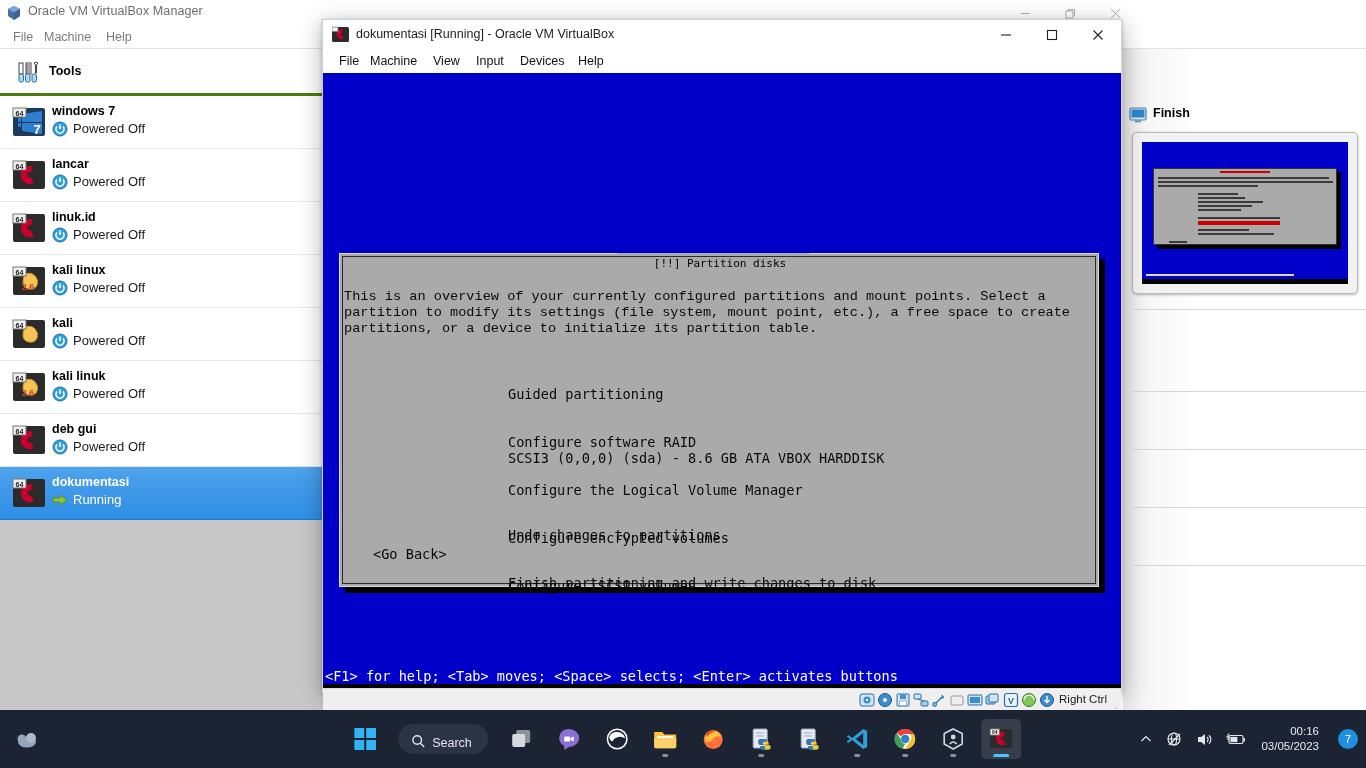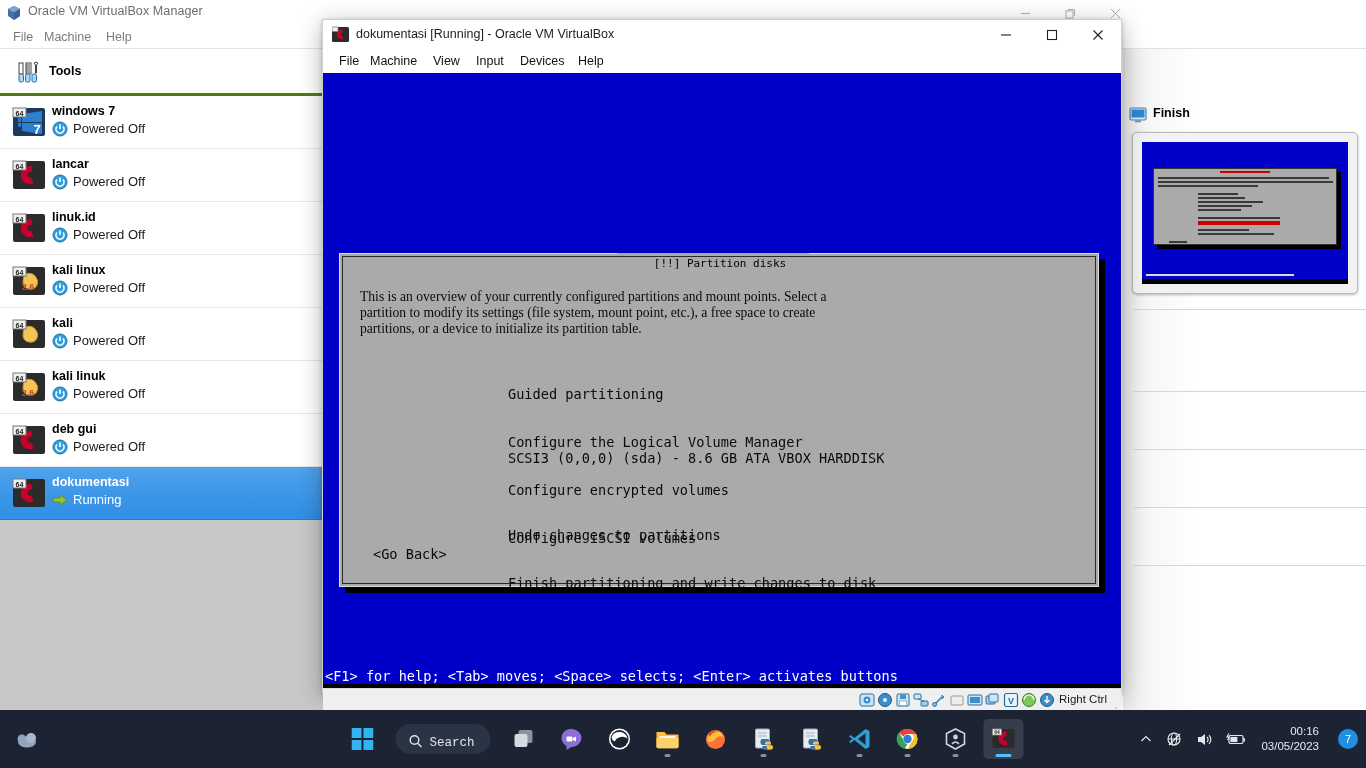--- a/index.html
+++ b/index.html
@@ -126,22 +126,22 @@
   .inst-inner { position:absolute; left:2px; top:2px; right:2px; bottom:2px; border:1px solid #2b2b2b; }
   .inst-title-cut {
     position:absolute; left:277px; top:-1px; width:192px; height:3px; background:#aaaaaa;
   }
   .inst-title {
     position:absolute; left:0; top:3px; width:760px; text-align:center;
     font-family:"DejaVu Sans Mono","Liberation Mono",monospace;
     font-size:11px; color:#000000; letter-spacing:0;
   }
   .inst-body {
-    position:absolute; left:20px; top:35px; width:730px;
-    font-family:Liberation Serif, serif;
+    position:absolute; left:4px; top:35px; width:730px;
+    font-family:Liberation Mono, monospace;
     font-size:13.6px; line-height:16px; color:#0a0a0a; white-space:pre;
   }
   .inst-menu {
     position:absolute; left:168px; top:100px;
     font-family:"DejaVu Sans Mono","Liberation Mono",monospace;
     font-size:13.6px; line-height:16px; color:#0a0a0a; white-space:pre;
   }
   .inst-disk {
     position:absolute; left:168px; top:196px;
     font-family:"DejaVu Sans Mono","Liberation Mono",monospace;
@@ -195,21 +195,21 @@
     border-radius:5px; position:relative;
   }
   .tb-item.active { background:rgba(255,255,255,.12); }
   .tb-indicator {
     position:absolute; bottom:2px; left:50%; transform:translateX(-50%);
     width:6px; height:3px; border-radius:2px; background:#8a8f9c;
   }
   .tb-indicator.wide { width:16px; background:#4cc2ff; }
   .tb-search {
     height:30px; display:flex; align-items:center; gap:7px;
-    background:#2b3445; border-radius:16px; padding:8px 16px 0 13px; margin:0 5px;font-family:Liberation Mono, monospace;
+    background:#2b3445; border-radius:16px; padding:8px 16px 0 13px; margin:0 5px;
   }
   .tb-search-text { font-size:12.5px; color:#e4e6eb; }
   .tb-tray {
     position:absolute; right:8px; top:0; height:58px; display:flex; align-items:center; gap:13px;
   }
   .tray-ico { display:flex; align-items:center; justify-content:center; }
   .tb-clock {
     text-align:right; font-size:11.5px; color:#e9eaee; line-height:15px; margin-left:2px;
   }
   .tb-badge {
@@ -541,20 +541,21 @@
       <div class="inst-inner"></div>
       <div class="inst-title-cut"></div>
       <div class="inst-title">[!!] Partition disks</div>
 
       <div class="inst-body">This is an overview of your currently configured partitions and mount points. Select a
 partition to modify its settings (file system, mount point, etc.), a free space to create
 partitions, or a device to initialize its partition table.</div>
 
       <div class="inst-menu">
         <div>Guided partitioning</div>
+        <div>Configure software RAID</div>
         <div>Configure the Logical Volume Manager</div>
         <div>Configure encrypted volumes</div>
         <div>Configure iSCSI volumes</div>
       </div>
 
       <div class="inst-disk">SCSI3 (0,0,0) (sda) - 8.6 GB ATA VBOX HARDDISK</div>
 
       <div class="inst-actions">
         <div>Undo changes to partitions</div>
         <div>Finish partitioning and write changes to disk</div>

